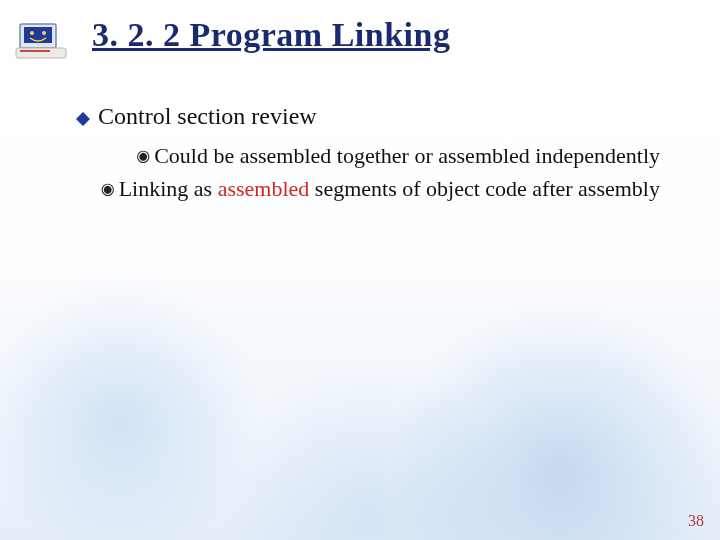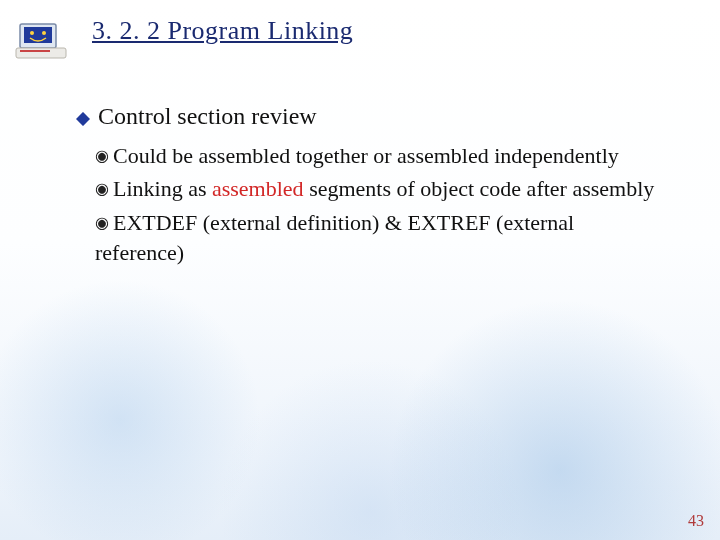--- a/index.html
+++ b/index.html
@@ -25,24 +25,24 @@
     position: absolute;
     top: 18px;
     left: 14px;
     width: 56px;
     height: 42px;
   }
   .title {
     position: absolute;
     top: 16px;
     left: 92px;
-    font-size: 26px;
+    font-size: 34px;
     color: #1a2a70;
     text-decoration: underline;
-    font-weight: normal;
+    font-weight: bold;
     letter-spacing: 0.5px;
   }
   .body {
     position: absolute;
     top: 100px;
     left: 76px;
     right: 60px;
     font-size: 24px;
     line-height: 1.35;
     color: #111;
@@ -52,20 +52,21 @@
   }
   .lvl1 .bullet-icon {
     display: inline-block;
     vertical-align: middle;
     margin-right: 8px;
   }
   .lvl2 {
     margin-left: 19px;
     font-size: 22px;
     margin-top: 4px;
+    text-align: right;
   }
   .lvl2 .sub-bullet {
     display: inline-block;
     font-size: 16px;
     vertical-align: 2px;
     margin-right: 4px;
     color: #222;
   }
   .highlight {
     color: #d22727;
@@ -109,21 +110,18 @@
     </div>
 
     <div class="lvl2">
       <span class="sub-bullet">◉</span><span>Could be assembled together or assembled independently</span>
     </div>
 
     <div class="lvl2">
       <span class="sub-bullet">◉</span><span>Linking as </span><span class="highlight">assembled</span><span> segments of object code after assembly</span>
     </div>
 
-    <div class="lvl2">
-      <span class="sub-bullet">◉</span><span>EXTDEF (external definition) &amp; EXTREF (external reference)</span>
-    </div>
 
   </div>
 
-  <div class="page-number">43</div>
+  <div class="page-number">38</div>
 
 </div>
 
 </body></html>

